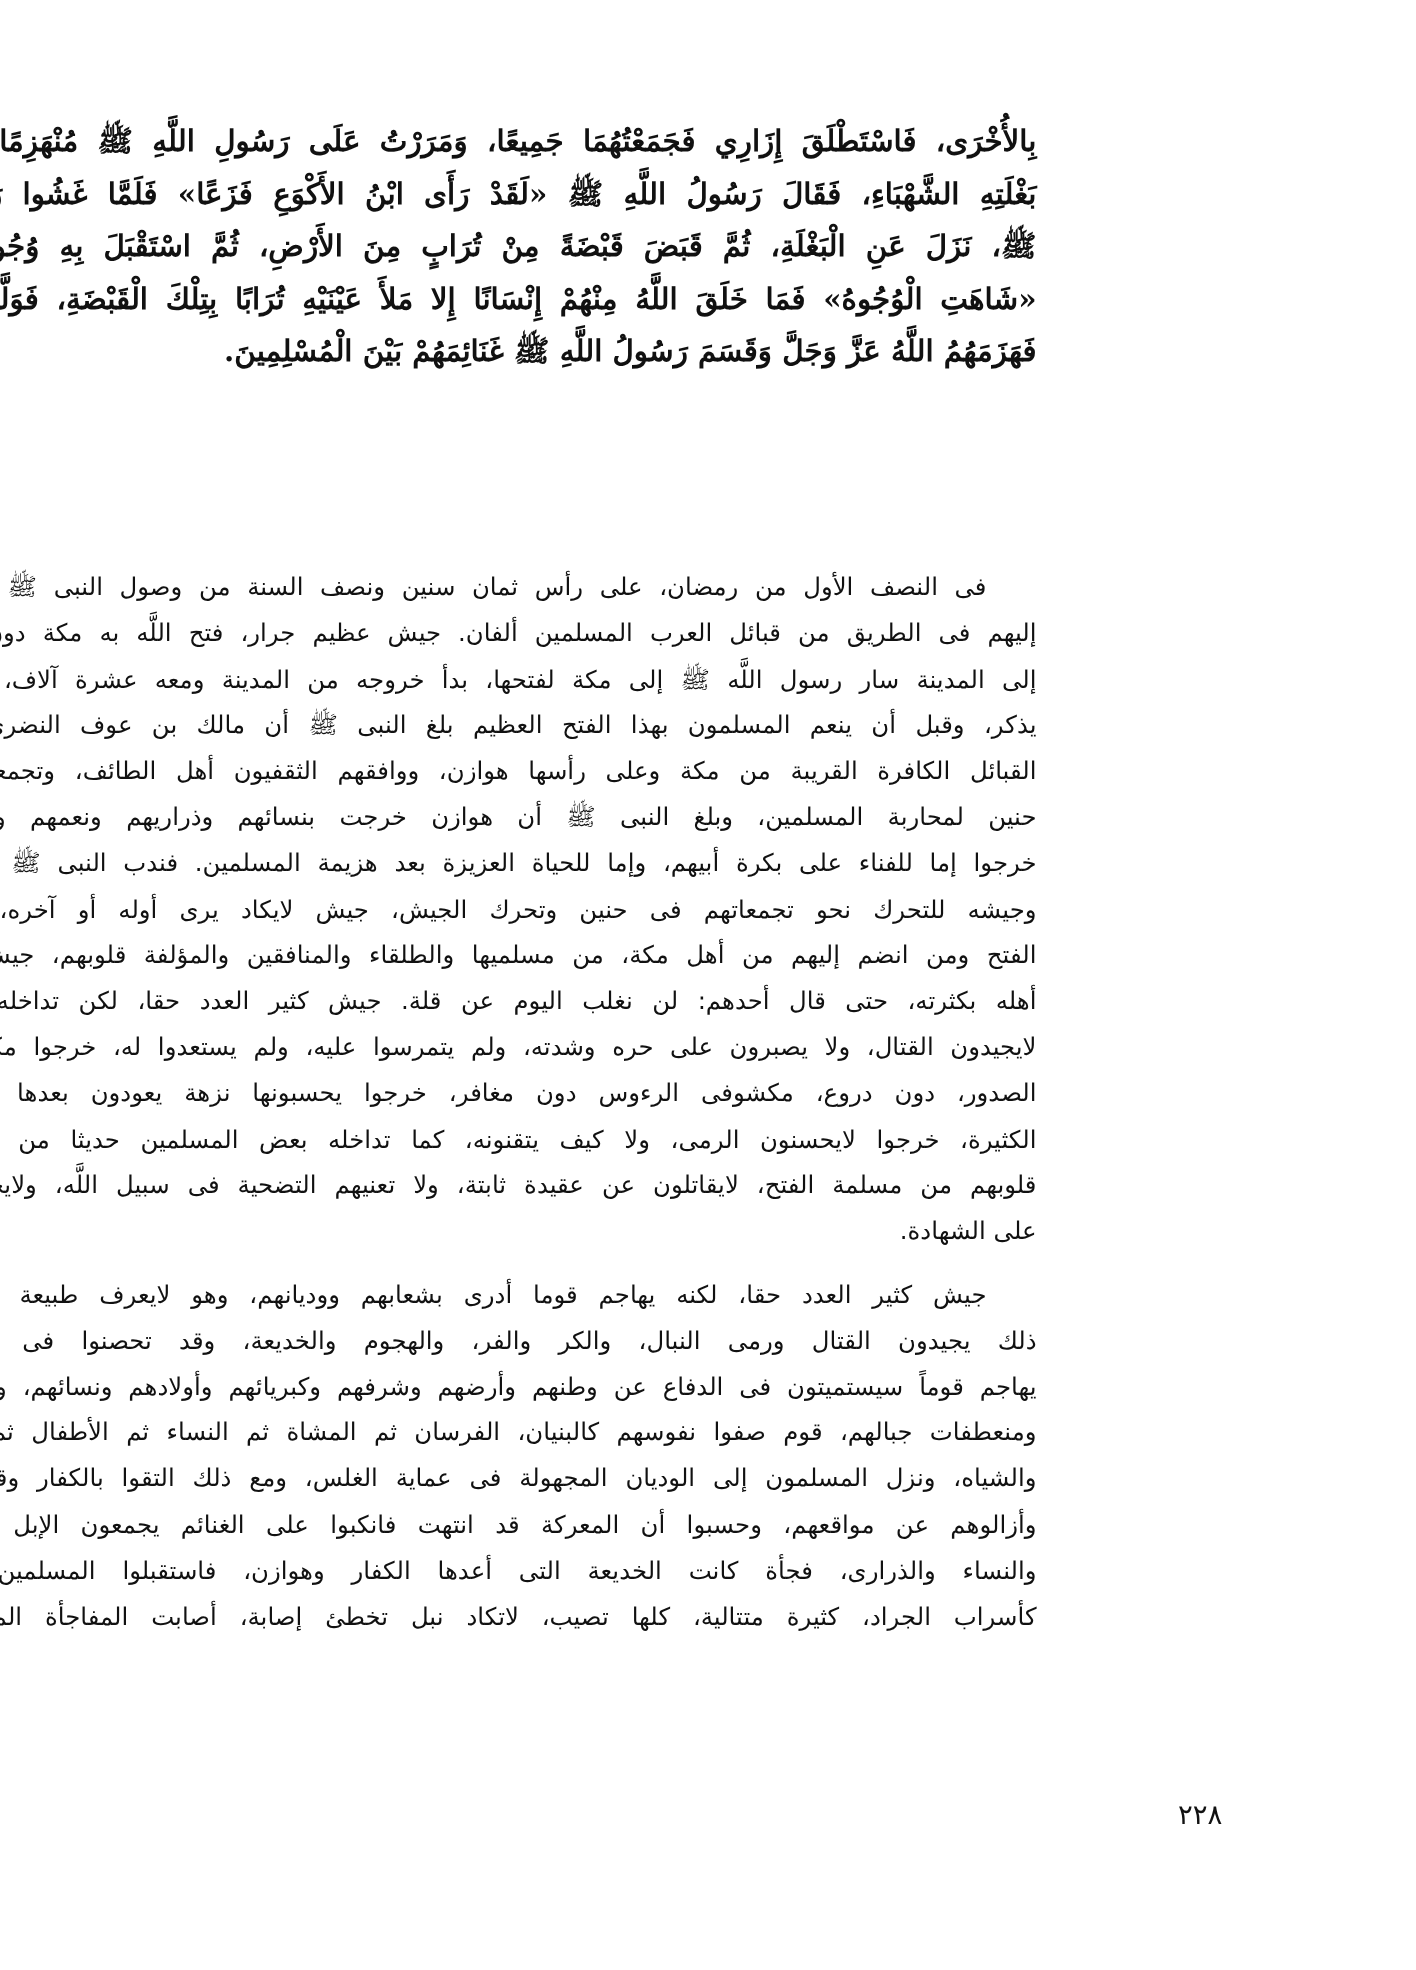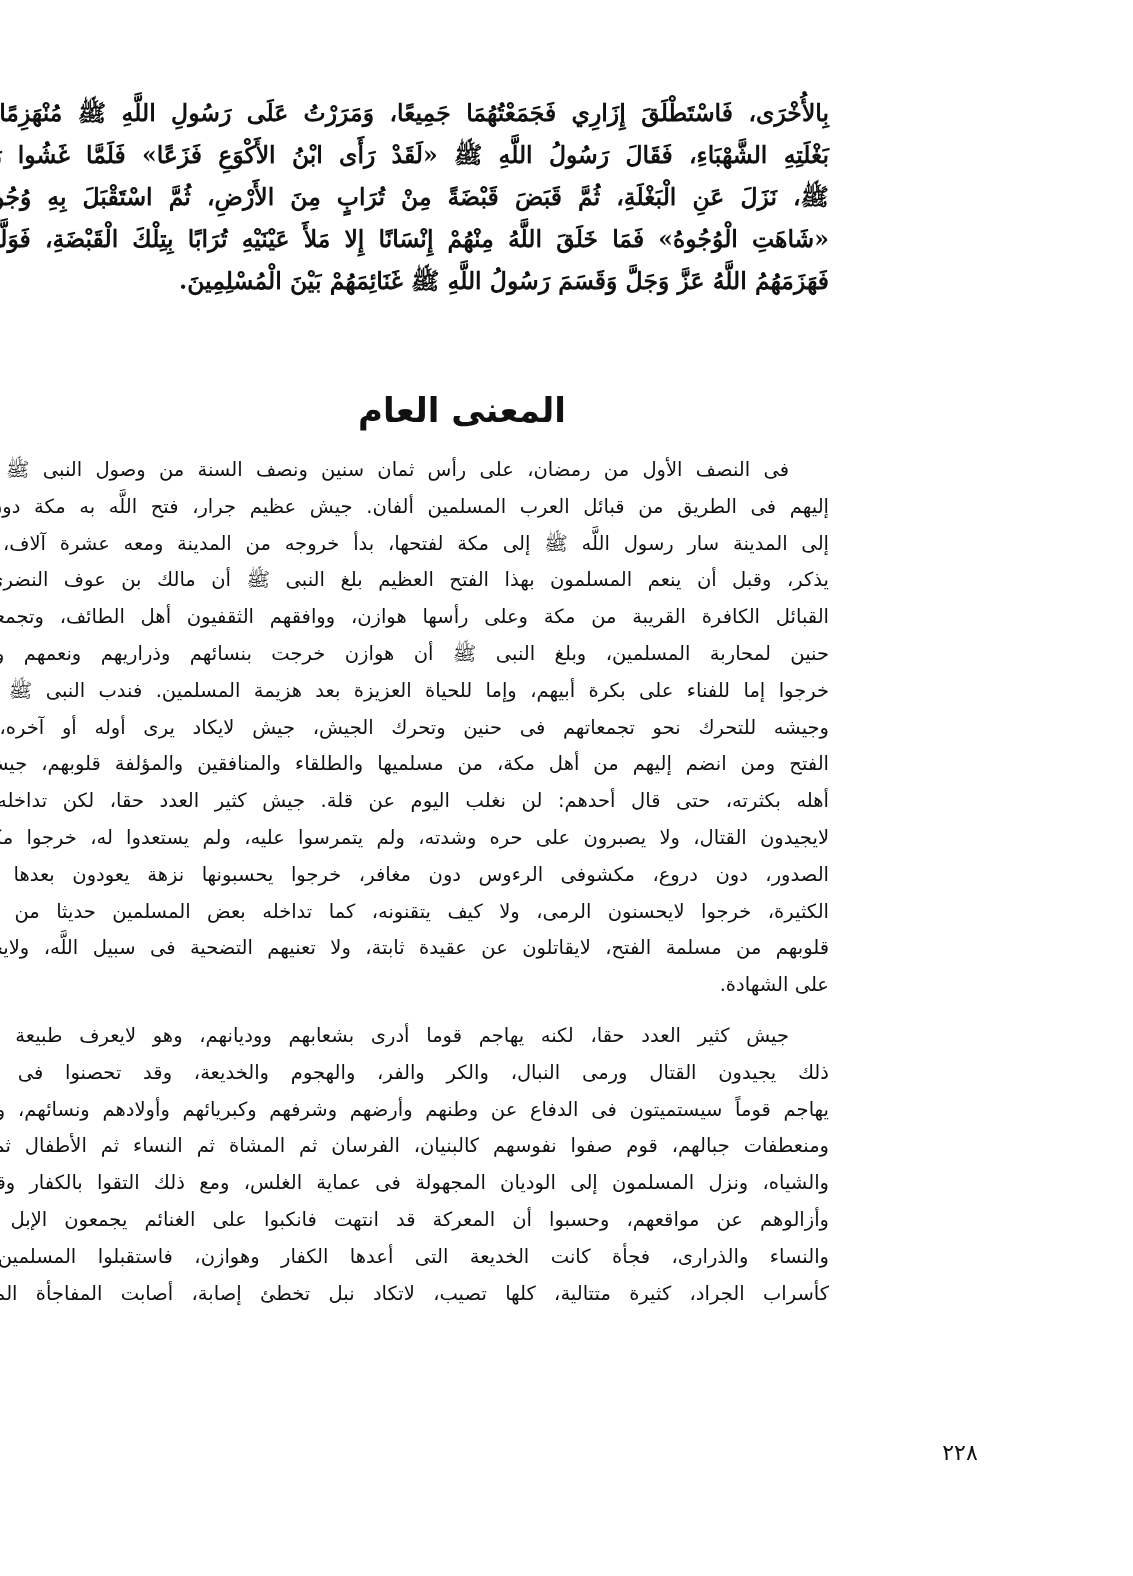--- a/index.html
+++ b/index.html
@@ -42,21 +42,20 @@
 <div class="page">
 
   <div class="hadith">
     <span class="line">بِالأُخْرَى، فَاسْتَطْلَقَ إِزَارِي فَجَمَعْتُهُمَا جَمِيعًا، وَمَرَرْتُ عَلَى رَسُولِ اللَّهِ ﷺ مُنْهَزِمًا وَهُوَ عَلَى</span>
     <span class="line">بَغْلَتِهِ الشَّهْبَاءِ، فَقَالَ رَسُولُ اللَّهِ ﷺ «لَقَدْ رَأَى ابْنُ الأَكْوَعِ فَزَعًا» فَلَمَّا غَشُوا رَسُولَ اللَّهِ</span>
     <span class="line">ﷺ، نَزَلَ عَنِ الْبَغْلَةِ، ثُمَّ قَبَضَ قَبْضَةً مِنْ تُرَابٍ مِنَ الأَرْضِ، ثُمَّ اسْتَقْبَلَ بِهِ وُجُوهَهُمْ فَقَالَ</span>
     <span class="line">«شَاهَتِ الْوُجُوهُ» فَمَا خَلَقَ اللَّهُ مِنْهُمْ إِنْسَانًا إِلا مَلأَ عَيْنَيْهِ تُرَابًا بِتِلْكَ الْقَبْضَةِ، فَوَلَّوْا مُدْبِرِينَ،</span>
     <span class="line last">فَهَزَمَهُمُ اللَّهُ عَزَّ وَجَلَّ وَقَسَمَ رَسُولُ اللَّهِ ﷺ غَنَائِمَهُمْ بَيْنَ الْمُسْلِمِينَ.</span>
   </div>
 
-  <h2 class="section-title">المعنى العام</h2>
 
   <div class="body-text">
     <div class="para">
       <span class="line first">فى النصف الأول من رمضان، على رأس ثمان سنين ونصف السنة من وصول النبى ﷺ مهاجرا</span>
       <span class="line">إليهم فى الطريق من قبائل العرب المسلمين ألفان. جيش عظيم جرار، فتح اللَّه به مكة دون قتال</span>
       <span class="line">إلى المدينة سار رسول اللَّه ﷺ إلى مكة لفتحها، بدأ خروجه من المدينة ومعه عشرة آلاف، وانضم</span>
       <span class="line">يذكر، وقبل أن ينعم المسلمون بهذا الفتح العظيم بلغ النبى ﷺ أن مالك بن عوف النضرى جمع</span>
       <span class="line">القبائل الكافرة القريبة من مكة وعلى رأسها هوازن، ووافقهم الثقفيون أهل الطائف، وتجمعوا فى</span>
       <span class="line">حنين لمحاربة المسلمين، وبلغ النبى ﷺ أن هوازن خرجت بنسائهم وذراريهم ونعمهم وشاتهم،</span>
       <span class="line">خرجوا إما للفناء على بكرة أبيهم، وإما للحياة العزيزة بعد هزيمة المسلمين. فندب النبى ﷺ أصحابه</span>

